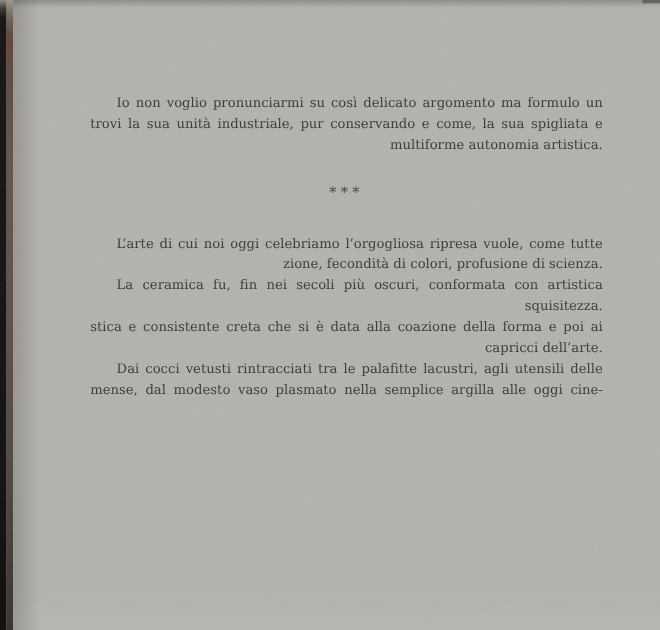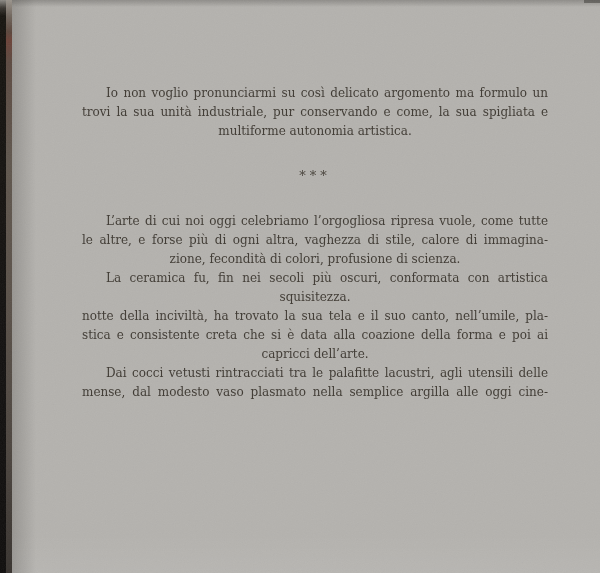--- a/index.html
+++ b/index.html
@@ -66,21 +66,21 @@
   .line {
     display: block;
   }
   
   .jl {
     text-align: justify;
     text-align-last: justify;
   }
   
   .ll {
-    text-align: center;
+    text-align: right;
   }
   
   .fl {
     text-indent: 24px;
   }
   .ornament {
     height: 19px;
     line-height: 17px;
     margin: 26px 0;
     text-align: center;
@@ -107,31 +107,29 @@
     <p class="para">
       <span class="line fl jl">Io non voglio pronunciarmi su così delicato argomento ma formulo un</span>
       <span class="line jl">trovi la sua unità industriale, pur conservando e come, la sua spigliata e</span>
       <span class="line ll">multiforme autonomia artistica.</span>
     </p>
 
     <div class="ornament">***</div>
 
     <p class="para">
       <span class="line fl jl">L’arte di cui noi oggi celebriamo l’orgogliosa ripresa vuole, come tutte</span>
-      <span class="line jl">le altre, e forse più di ogni altra, vaghezza di stile, calore di immagina-</span>
       <span class="line ll">zione, fecondità di colori, profusione di scienza.</span>
     </p>
 
     <p class="para">
       <span class="line fl jl">La ceramica fu, fin nei secoli più oscuri, conformata con artistica</span>
       <span class="line ll">squisitezza.</span>
     </p>
 
     <p class="para">
-      <span class="line jl">notte della inciviltà, ha trovato la sua tela e il suo canto, nell’umile, pla-</span>
       <span class="line jl">stica e consistente creta che si è data alla coazione della forma e poi ai</span>
       <span class="line ll">capricci dell’arte.</span>
     </p>
 
     <p class="para">
       <span class="line fl jl">Dai cocci vetusti rintracciati tra le palafitte lacustri, agli utensili delle</span>
       <span class="line jl">mense, dal modesto vaso plasmato nella semplice argilla alle oggi cine-</span>
     </p>
   </div>
 </div>

